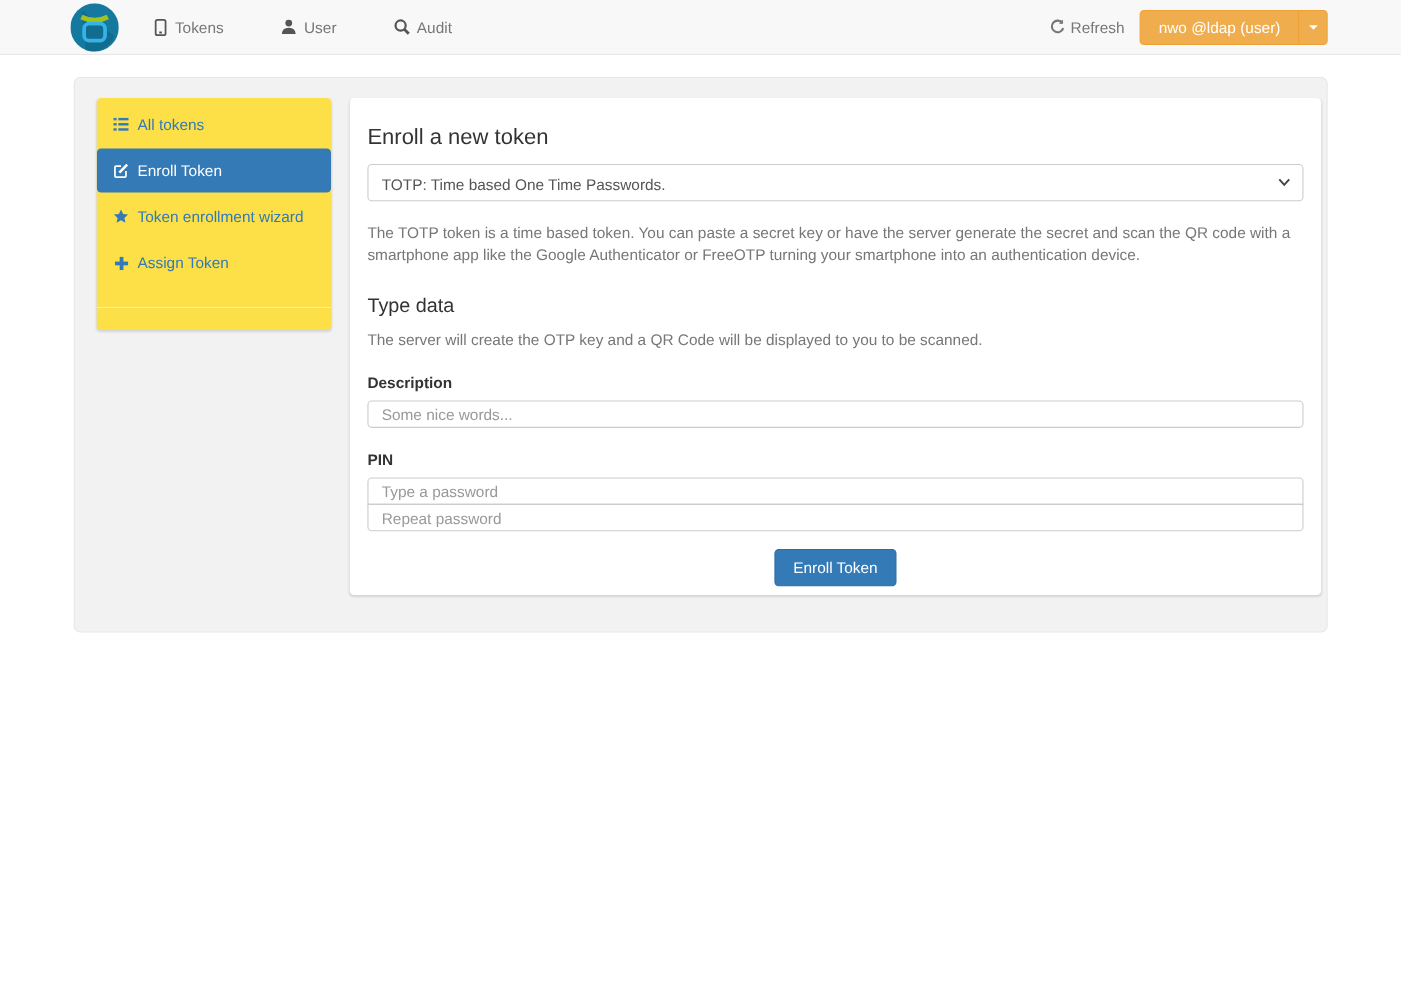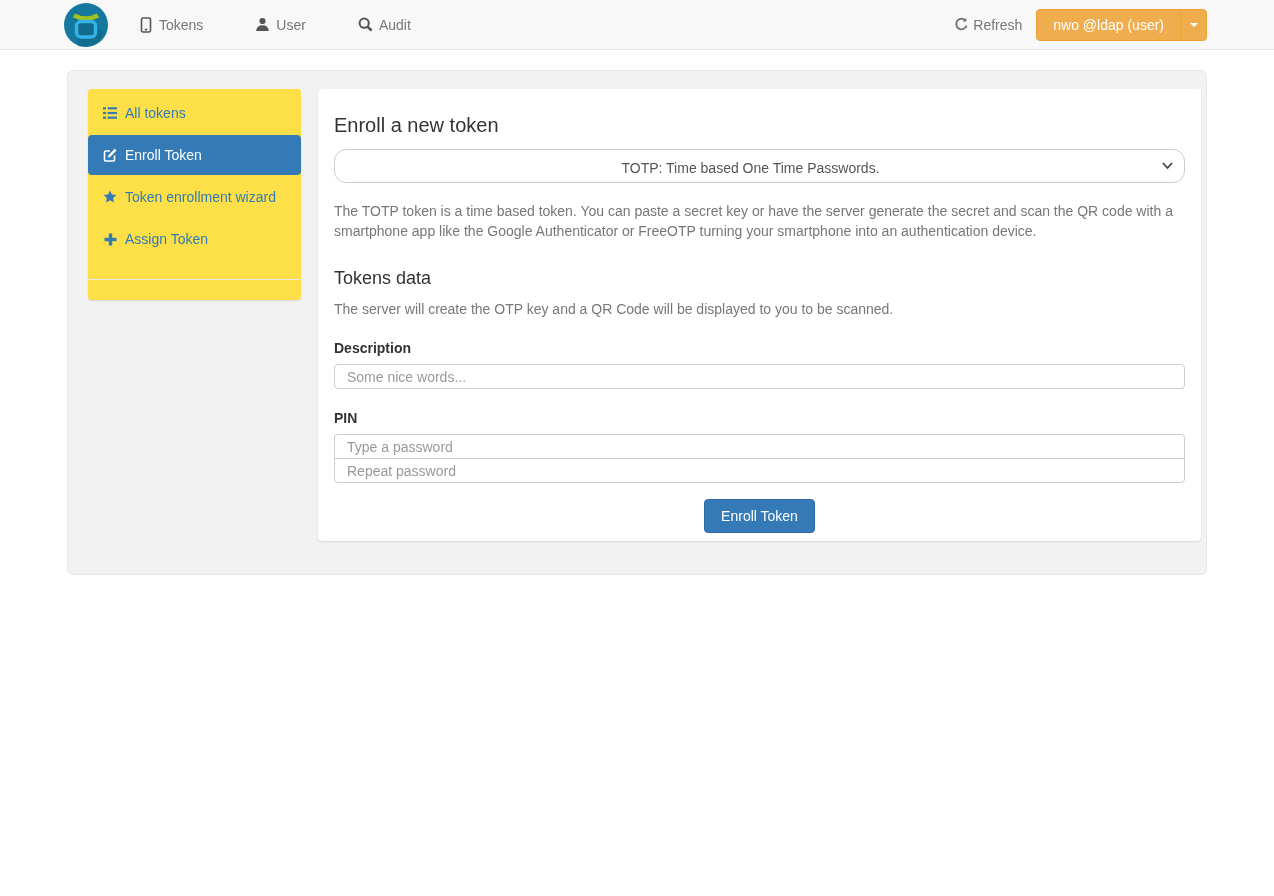--- a/index.html
+++ b/index.html
@@ -92,24 +92,23 @@
   .page-title {
     font-size: 20px; font-weight: 500; color: #333;
     margin: 12px 0 10px 0; line-height: 28px;
   }
   .select-wrap { position: relative; }
   select.form-control {
     width: 100%; height: 34px;
     padding: 10px 30px 6px 12px;
     font-size: 14px; font-family: inherit; color: #555;
     background: #fff;
-    border: 1px solid #ccc; border-radius: 12px;
+    border: 1px solid #ccc; border-radius: 4px;
     -webkit-appearance: none; -moz-appearance: none; appearance: none;
     cursor: pointer;
-    text-align: center;
   }
   .select-chevron {
     position: absolute; right: 11px; top: 10px;
     pointer-events: none; color: #444; display: inline-flex;
   }
   .help-text { color: #777; line-height: 20px; margin: 18px 0 0 0; }
   .section-title {
     font-size: 18px; font-weight: 500; color: #333;
     margin: 27px 0 0 0; line-height: 20px;
   }
@@ -254,21 +253,21 @@
         </select>
         <span class="select-chevron">
           <svg width="13" height="13" viewBox="0 0 13 13" fill="none" stroke="currentColor" stroke-width="1.8">
             <path d="M2 4 L6.5 9 L11 4"></path>
           </svg>
         </span>
       </div>
 
       <p class="help-text">The TOTP token is a time based token. You can paste a secret key or have the server generate the secret and scan the QR code with a smartphone app like the Google Authenticator or FreeOTP turning your smartphone into an authentication device.</p>
 
-      <h2 class="section-title">Tokens data</h2>
+      <h2 class="section-title">Type data</h2>
       <p class="section-help">The server will create the OTP key and a QR Code will be displayed to you to be scanned.</p>
 
       <label class="field-label">Description</label>
       <input type="text" class="form-control" placeholder="Some nice words..." style="">
 
       <label class="field-label">PIN</label>
       <input type="password" class="form-control stack-top" placeholder="Type a password" style="">
       <input type="password" class="form-control stack-bottom" placeholder="Repeat password" style="">
 
       <div class="submit-row">

